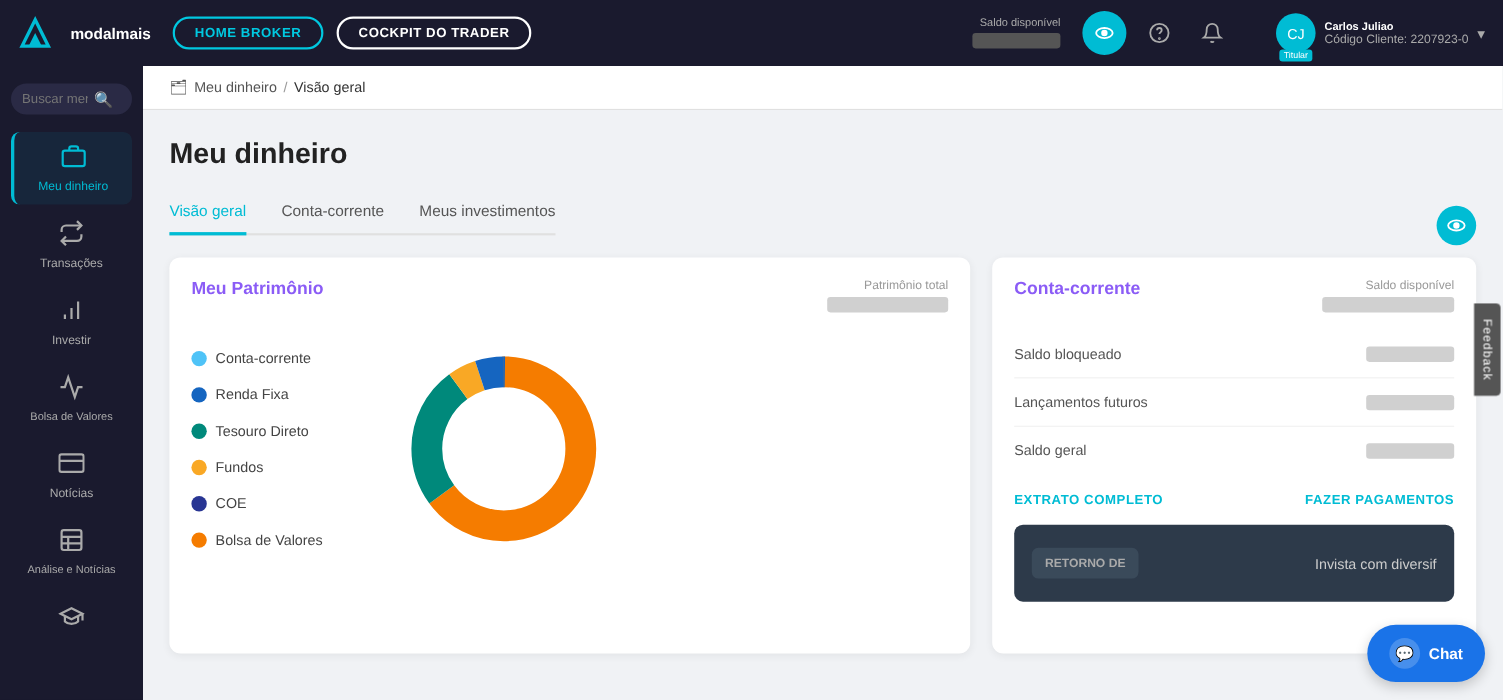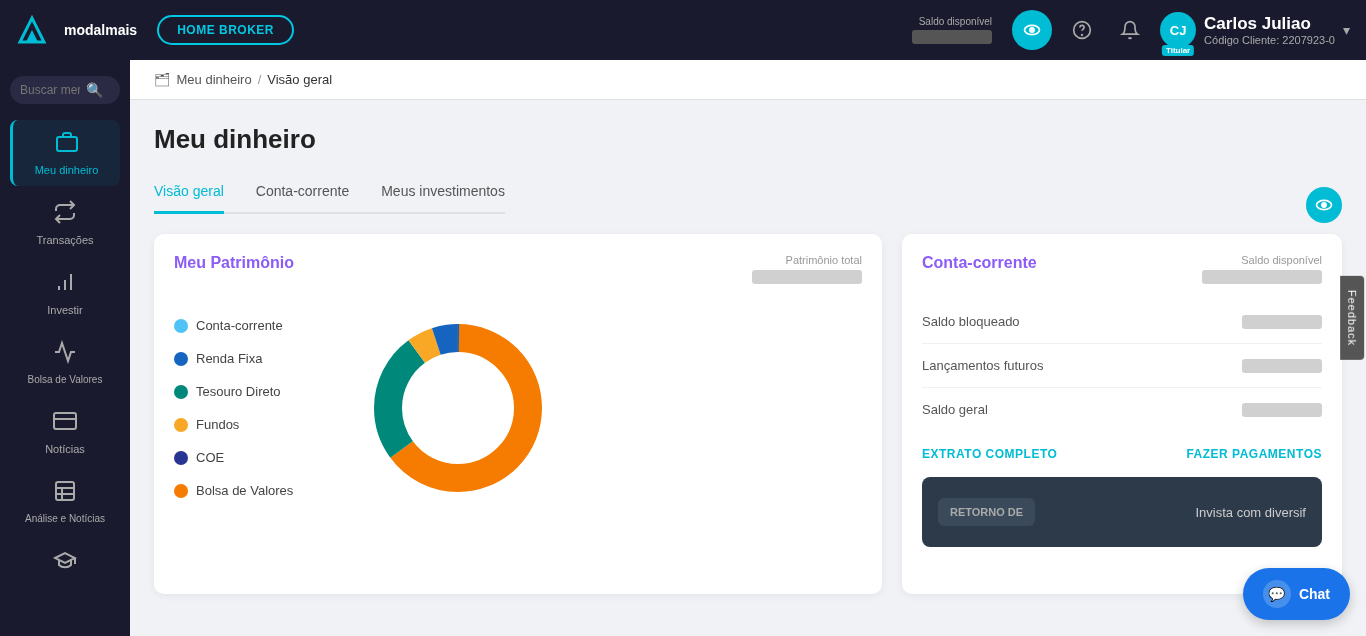--- a/index.html
+++ b/index.html
@@ -26,24 +26,24 @@
     .eye-btn {
       width: 40px; height: 40px; border-radius: 50%; background: #00bcd4;
       display: flex; align-items: center; justify-content: center; cursor: pointer; border: none;
     }
     .icon-btn {
       width: 36px; height: 36px; border-radius: 50%; background: transparent;
       display: flex; align-items: center; justify-content: center; cursor: pointer; border: none;
       color: #aaa; font-size: 18px;
     }
     .user-area { display: flex; align-items: center; gap: 8px; cursor: pointer; }
-    .user-avatar { width: 36px; height: 36px; border-radius: 50%; background: #00bcd4; display: flex; align-items: center; justify-content: center; color: #fff; font-size: 13px; font-weight: 700; position: relative; }
+    .user-avatar { width: 36px; height: 36px; border-radius: 50%; background: #00bcd4; display: flex; align-items: center; justify-content: center; color: #fff; font-size: 13px; font-weight: 400; position: relative; margin-left: 28px; }
     .titular-badge { position: absolute; bottom: -8px; left: 50%; transform: translateX(-50%); background: #00bcd4; color: #fff; font-size: 8px; border-radius: 3px; padding: 1px 4px; white-space: nowrap; }
     .user-info { display: flex; flex-direction: column; }
-    .user-name { color: #fff; font-size: 17px; font-weight: 600; }
+    .user-name { color: #fff; font-size: 10px; font-weight: 600; }
     .user-code { color: #aaa; font-size: 11px; }
     .chevron-icon { color: #aaa; font-size: 14px; }
 
     
     .sidebar {
       position: fixed; top: 60px; left: 0; bottom: 0; width: 130px;
       background: #1a1a2e; display: flex; flex-direction: column; align-items: center;
       padding-top: 16px; gap: 4px; z-index: 99;
     }
     .search-box {
@@ -154,20 +154,21 @@
 <nav class="topnav">
   <div class="logo-area">
     <svg class="logo-icon" viewBox="0 0 32 32">
       <polygon points="4,28 16,4 28,28" fill="none" stroke="#00bcd4" stroke-width="3"></polygon>
       <polygon points="10,28 16,16 22,28" fill="#00bcd4"></polygon>
     </svg>
     <span class="logo-text">modalmais</span>
   </div>
 
   <button class="nav-btn nav-btn-outline">HOME BROKER</button>
+  <button class="nav-btn nav-btn-filled">COCKPIT DO TRADER</button>
 
   <div class="topnav-spacer"></div>
 
   <div class="saldo-disponivel">
     <span class="saldo-label">Saldo disponível</span>
     <div class="saldo-blur"></div>
   </div>
 
   <button class="eye-btn">
     <svg class="eye-svg" viewBox="0 0 24 24">

